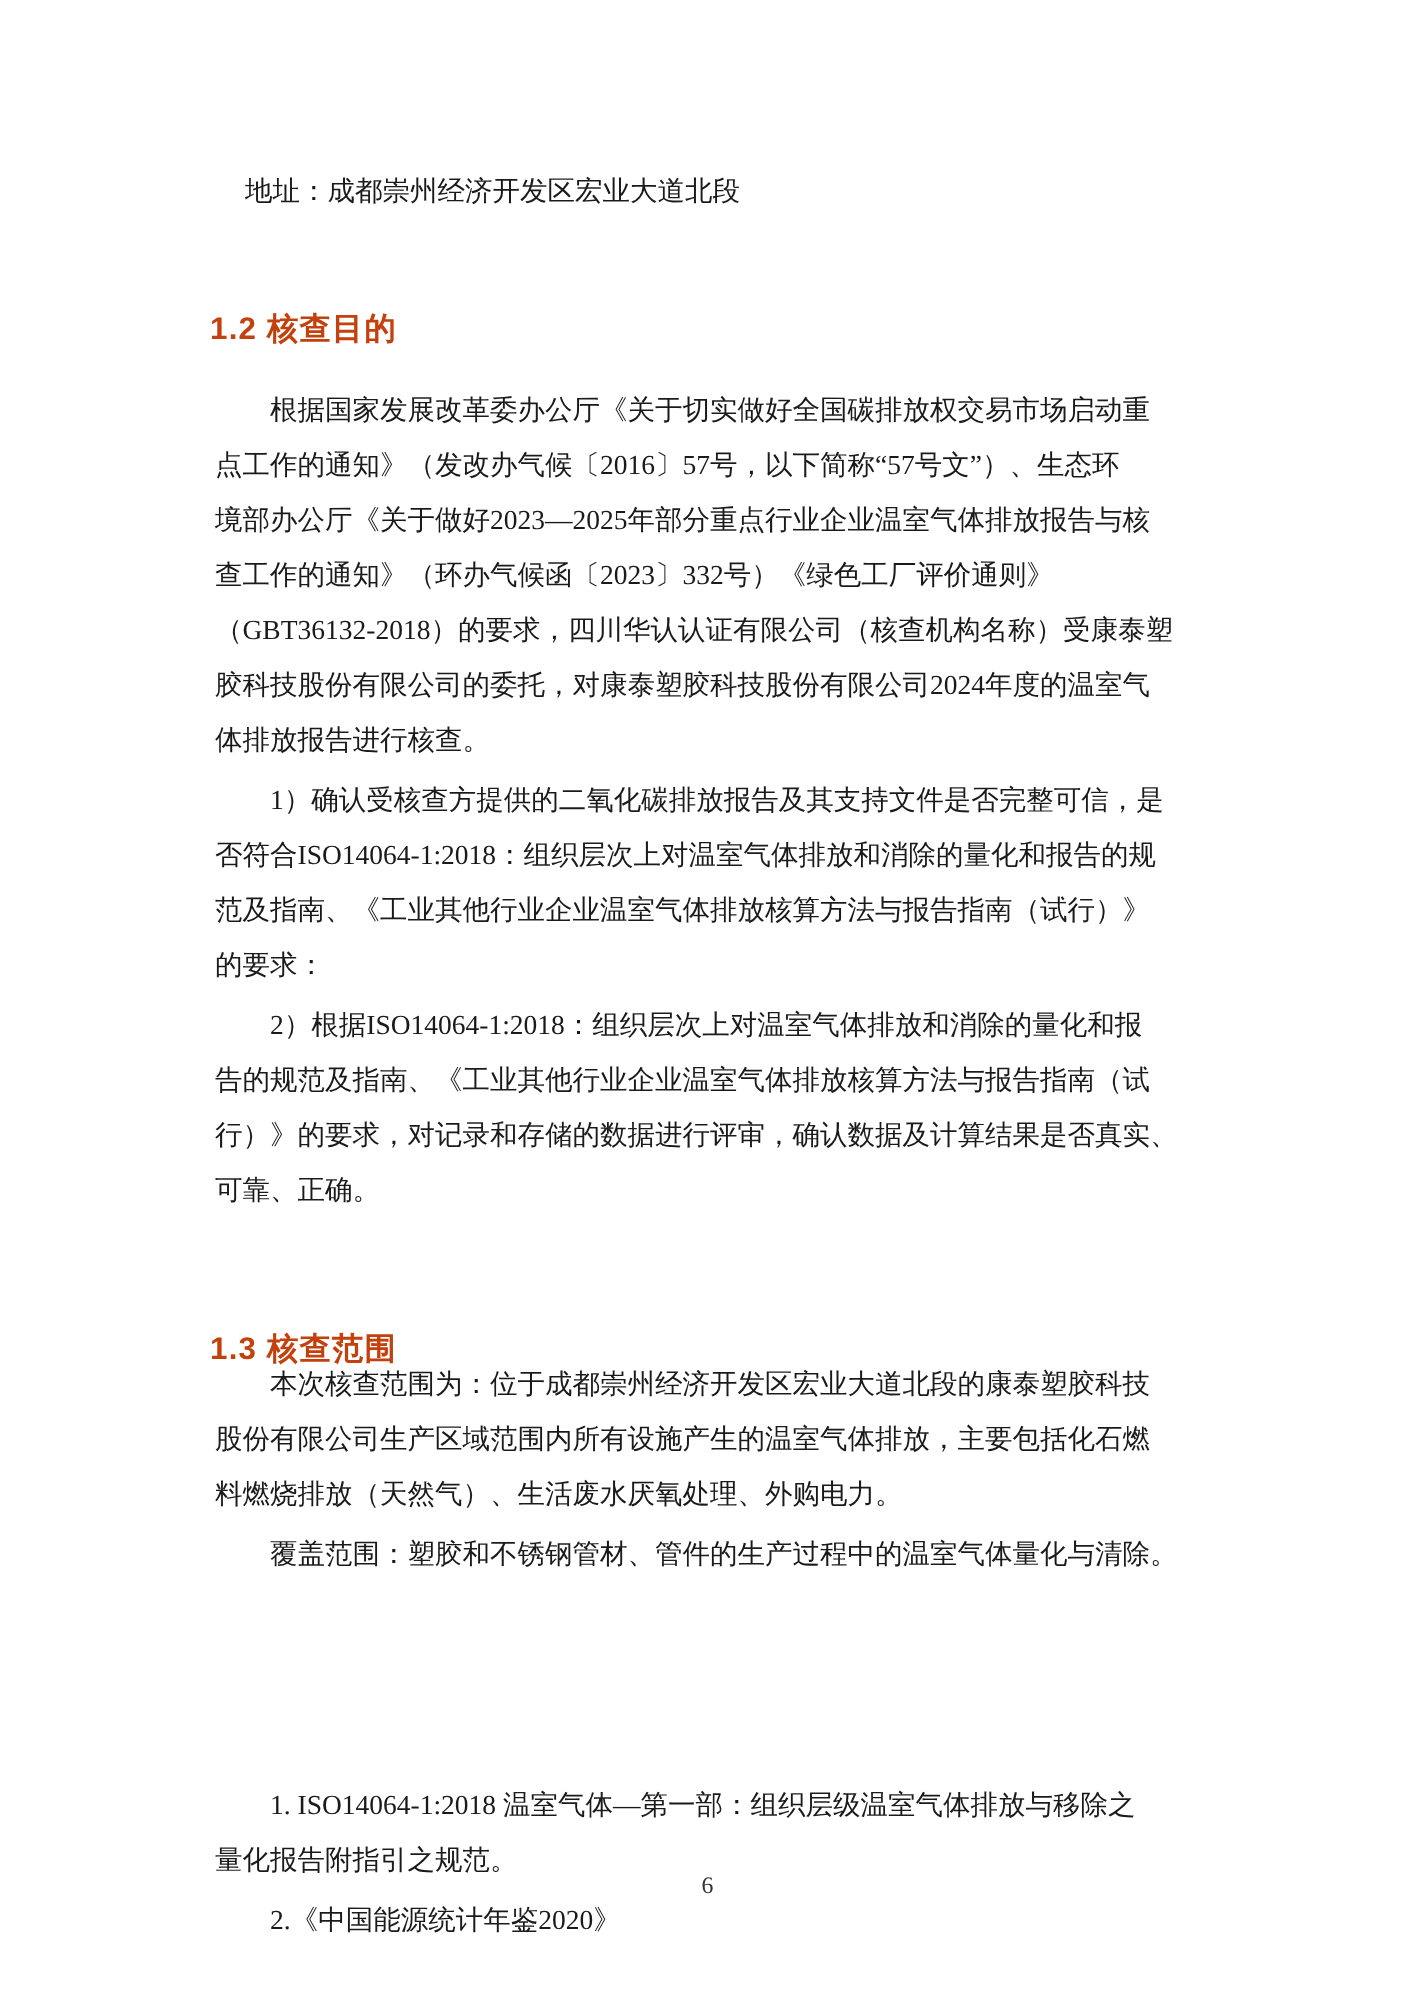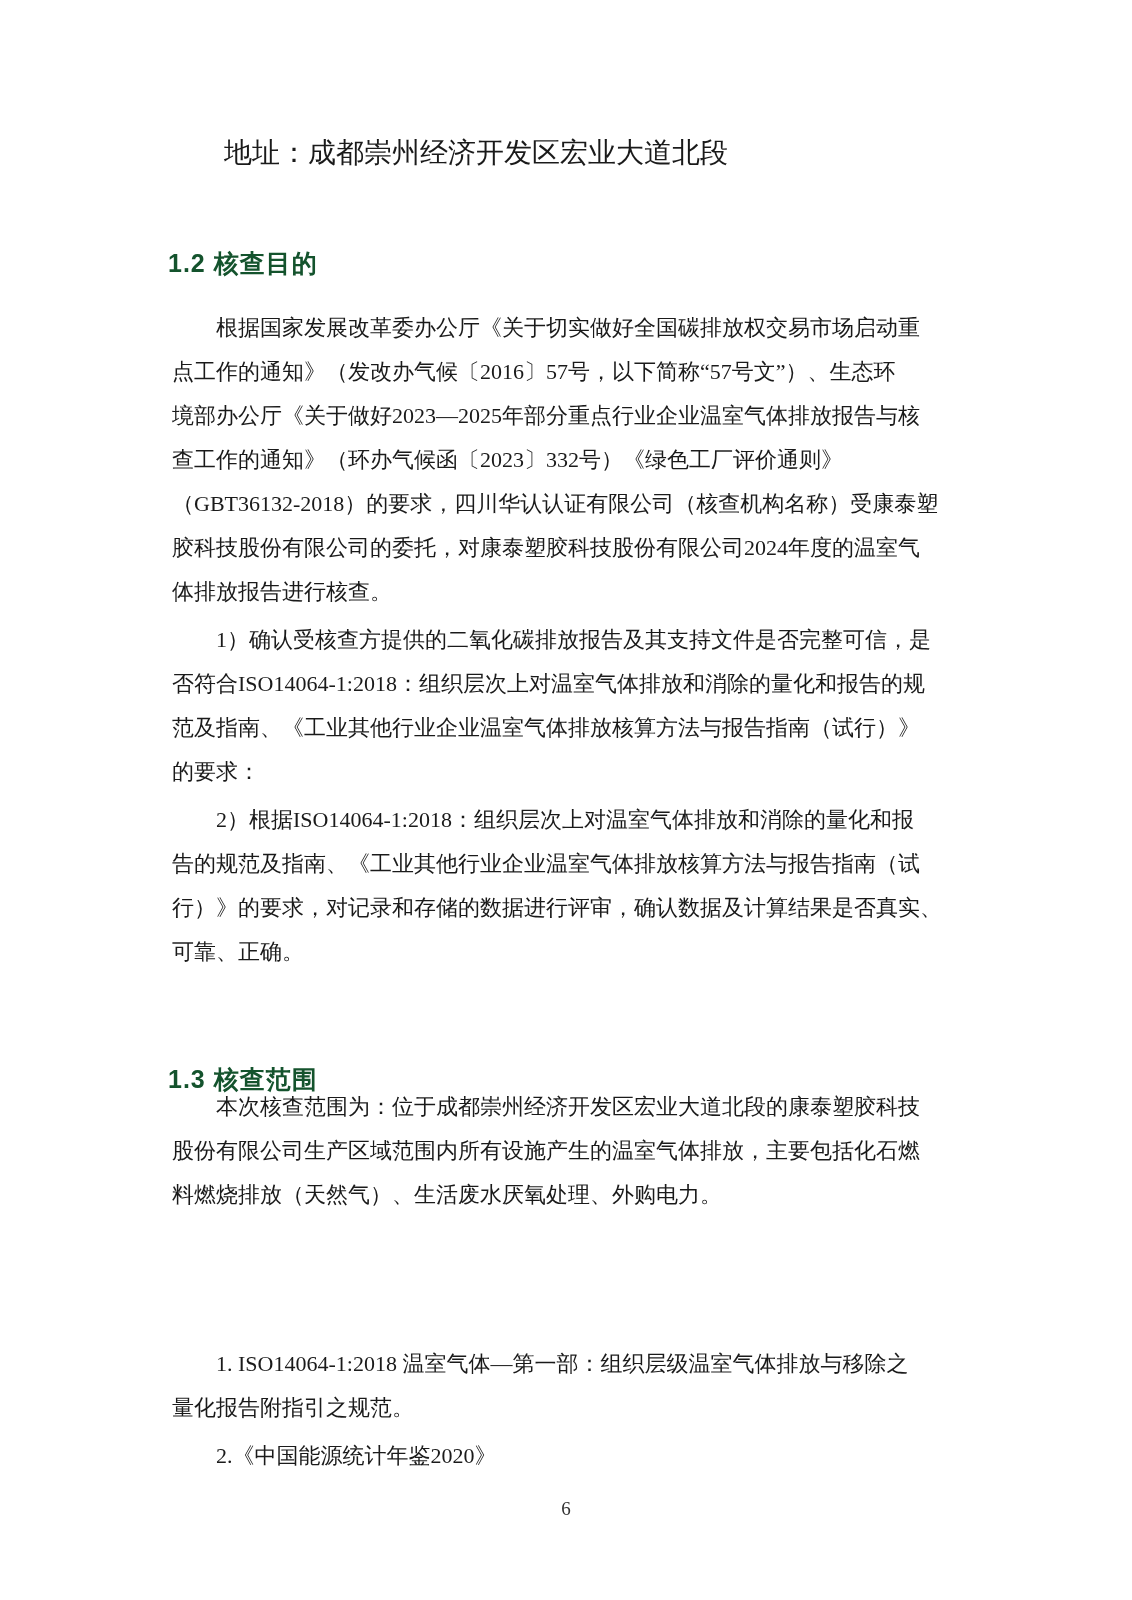--- a/index.html
+++ b/index.html
@@ -11,42 +11,42 @@
     position: relative;
     width: 1132px;
     height: 1600px;
     background: #ffffff;
     color: #1a1a1a;
     font-family: "Liberation Serif", "DejaVu Serif", serif;
     overflow: hidden;
   }
   .contact {
     position: absolute;
-    left: 168px;
+    left: 152px;
     top: 130px;
     width: 797px;
-    font-size: 28px;
+    font-size: 22px;
     line-height: 45px;
   }
   .contact p {
     margin: 0;
     text-indent: 2em;
     white-space: pre-line;
   }
   .hd {
     position: absolute;
     left: 168px;
     width: 797px;
     margin: 0;
     font-family: "Liberation Sans", "DejaVu Sans", sans-serif;
     font-weight: bold;
     font-size: 25px;
     line-height: 32px;
     letter-spacing: 1px;
-    color: #14532d;
+    color: #c2410c;
   }
   .sec {
     position: absolute;
     left: 168px;
     width: 800px;
     font-size: 22px;
     line-height: 44px;
   }
   .sec p {
     margin: 4px;
@@ -91,24 +91,25 @@
 行）》的要求，对记录和存储的数据进行评审，确认数据及计算结果是否真实、
 可靠、正确。</p>
   </div>
 
   <h2 class="hd" style="top:1063px">1.3 核查范围</h2>
 
   <div class="sec" style="top:1081px">
     <p>本次核查范围为：位于成都崇州经济开发区宏业大道北段的康泰塑胶科技
 股份有限公司生产区域范围内所有设施产生的温室气体排放，主要包括化石燃
 料燃烧排放（天然气）、生活废水厌氧处理、外购电力。</p>
+    <p>覆盖范围：塑胶和不锈钢管材、管件的生产过程中的温室气体量化与清除。</p>
   </div>
 
 
-  <div class="sec" style="top:1338px">
+  <div class="sec" style="top:1418px">
     <p>1. ISO14064-1:2018 温室气体—第一部：组织层级温室气体排放与移除之
 量化报告附指引之规范。</p>
     <p>2.《中国能源统计年鉴2020》</p>
   </div>
 
   <div class="pageno">6</div>
 
 </div>
 
 </body></html>

